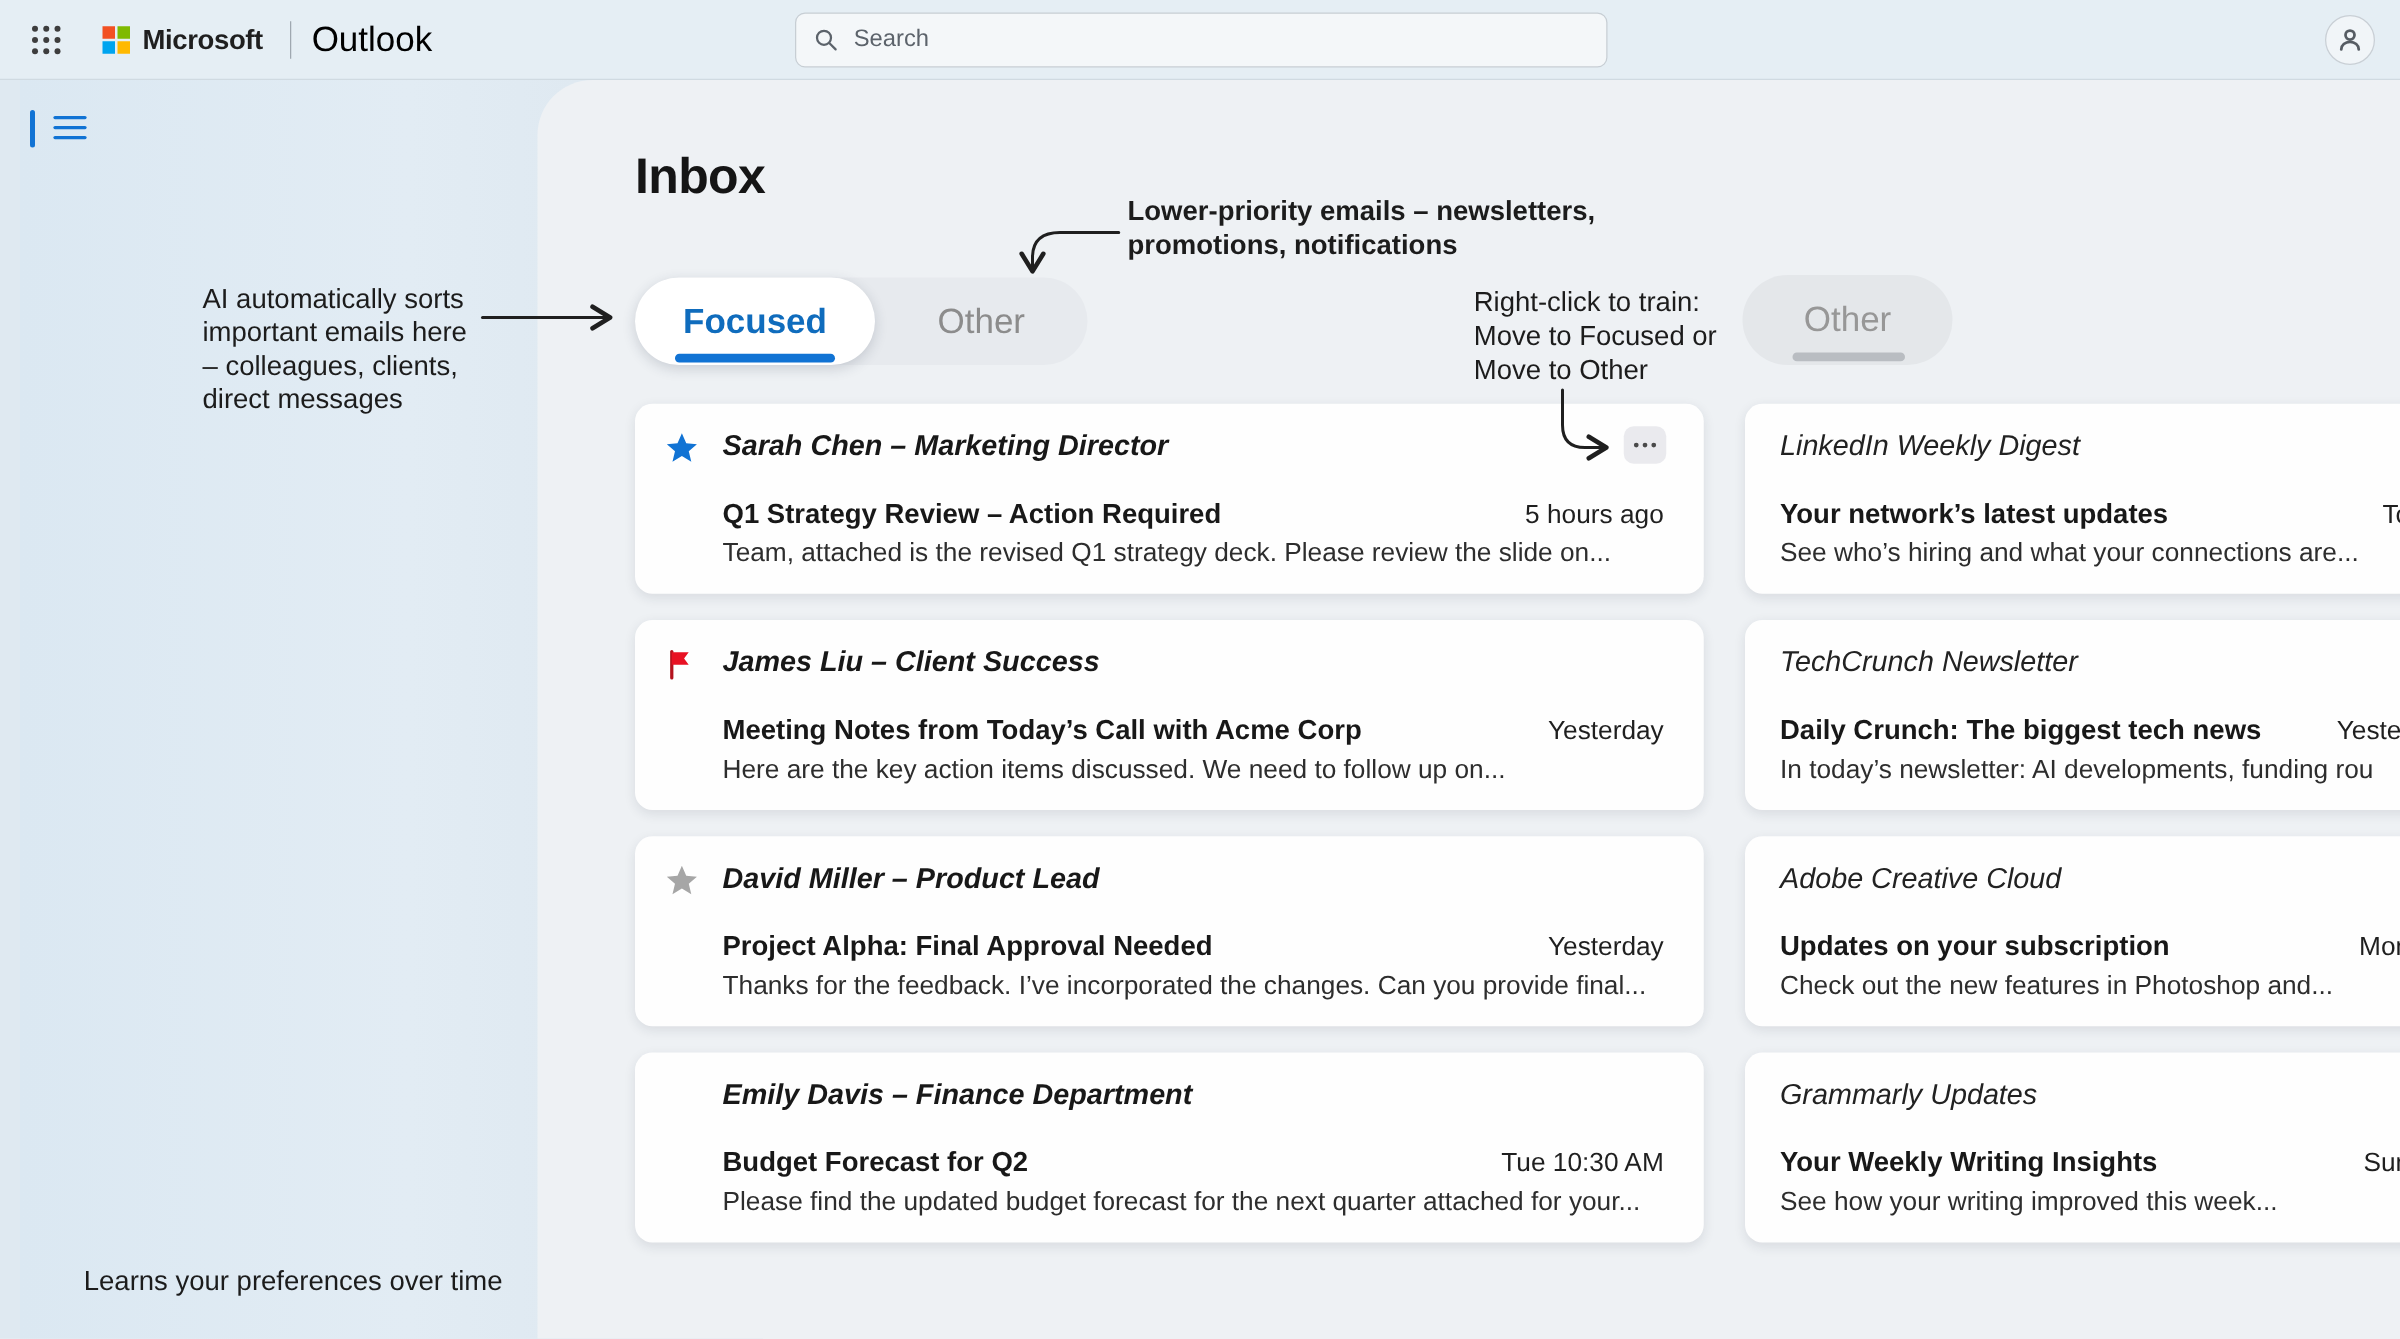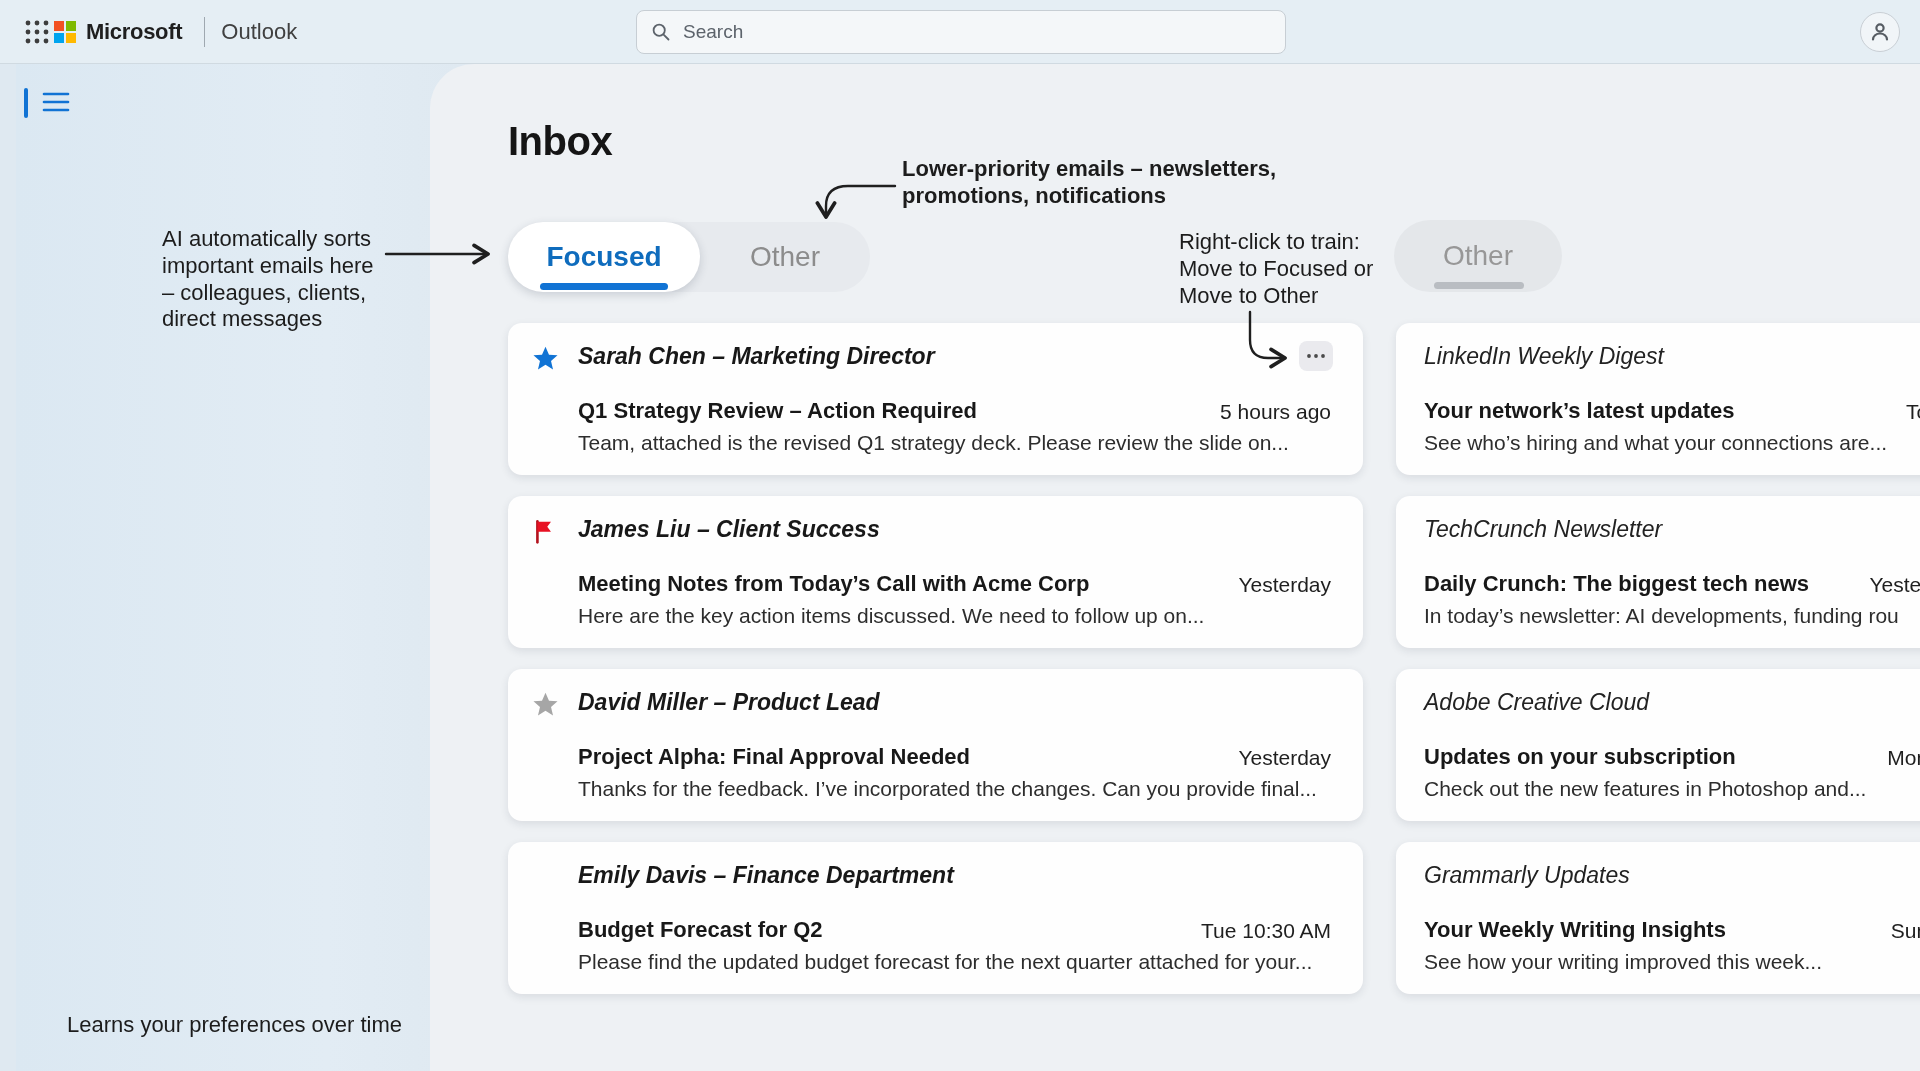--- a/index.html
+++ b/index.html
@@ -11,26 +11,26 @@
     position:relative;
   }
 
   
   .topbar {
     position:absolute; left:0; top:0; width:1920px; height:64px;
     background:#e5eef4; border-bottom:1px solid #d0dae1;
     display:flex; align-items:center; z-index:5;
   }
   .waffle-btn { width:34px; height:34px; margin-left:20px; border:none; background:transparent; cursor:pointer; display:flex; align-items:center; justify-content:center; }
-  .brand { display:flex; align-items:center; gap:10px;justify-content:center; }
+  .brand { display:flex; align-items:center; margin-left:28px; gap:10px;justify-content:center; }
   .ms-squares { width:22px; height:22px; display:grid; grid-template-columns:10px 10px; grid-template-rows:10px 10px; gap:2px; }
   .ms-squares i { display:block; }
   .brand-name { font-size:22px; font-weight:bold; color:#1f1f1f; letter-spacing:-0.3px; }
   .brand-divider { width:1px; height:30px; background:#9fa8b0; margin:0 16px 0 22px; }
-  .product-name { font-size:22px; color:#404040; }
+  .product-name { font-size:28px; color:#000000; }
   .search-wrap {
     position:absolute; left:636px; top:10px; width:650px; height:44px;
     background:#f4f7f9; border:1px solid #c7ced4; border-radius:8px;
     display:flex; align-items:center; padding:0 14px;
   }
   .search-wrap input {
     border:none; outline:none; background:transparent; flex:1;
     font-family:"Liberation Sans", sans-serif; font-size:19px; color:#1f1f1f; margin-left:12px;
   }
   .search-wrap input::placeholder { color:#5c636b; }

